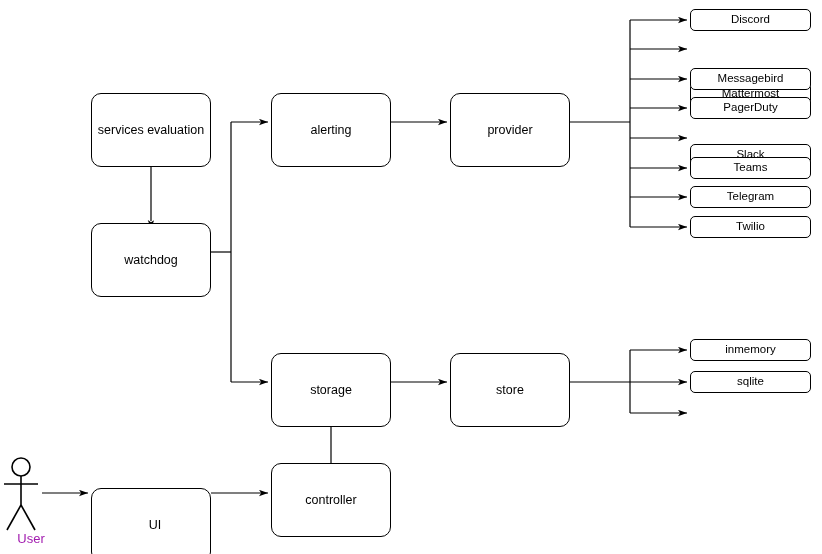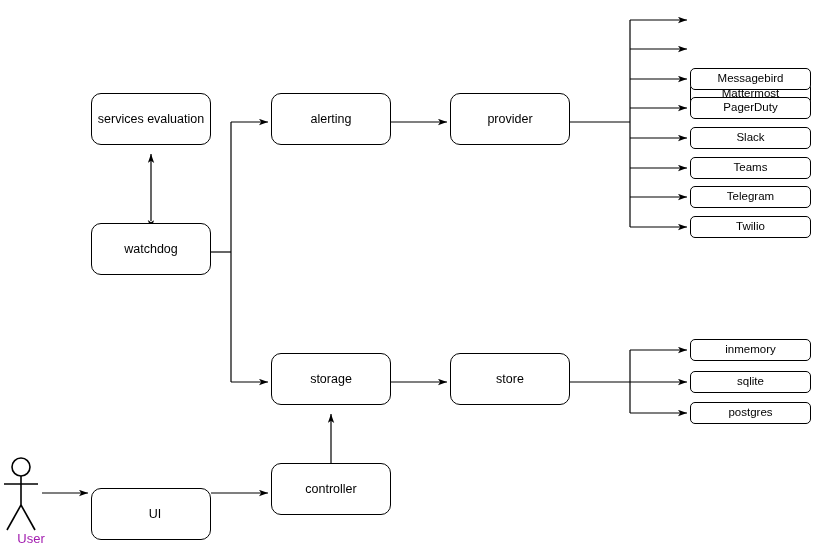--- a/index.html
+++ b/index.html
@@ -31,21 +31,21 @@
     border: 1px solid #000000;
     border-radius: 9px;
     display: flex;
     align-items: center;
     justify-content: center;
     color: #000000;
     z-index: 2;
   }
   .node.big {
     width: 120px;
-    height: 52px;
+    height: 74px;
     font-size: 12.5px;
     border-radius: 10px;
   }
   .node.leaf {
     width: 121px;
     height: 22px;
     font-size: 11.5px;
     border-radius: 5px;
   }
   .node-label {
@@ -154,45 +154,45 @@
   </div>
 
   <div class="node big" style="left:91px; top:488px;padding-left:8px;">
     <span class="node-label">UI</span>
   </div>
 
   <div class="node big" style="left:271px; top:463px;">
     <span class="node-label">controller</span>
   </div>
 
+  <div class="node leaf" style="left:690px; top:9px;">
+    <span class="node-label">Discord</span>
+  </div>
   <div class="node leaf" style="left:690px; top:38px;margin-top:45px;">
     <span class="node-label">Mattermost</span>
   </div>
   <div class="node leaf" style="left:690px; top:68px;">
     <span class="node-label">Messagebird</span>
   </div>
   <div class="node leaf" style="left:690px; top:97px;">
     <span class="node-label">PagerDuty</span>
   </div>
-  <div class="node leaf" style="left:690px; top:127px;">
+  <div class="node leaf" style="left:690px; top:144px;">
     <span class="node-label">Slack</span>
   </div>
   <div class="node leaf" style="left:690px; top:157px;">
     <span class="node-label">Teams</span>
   </div>
   <div class="node leaf" style="left:690px; top:186px;">
     <span class="node-label">Telegram</span>
   </div>
   <div class="node leaf" style="left:690px; top:216px;">
     <span class="node-label">Twilio</span>
   </div>
 
   <div class="node leaf" style="left:690px; top:339px;">
     <span class="node-label">inmemory</span>
   </div>
   <div class="node leaf" style="left:690px; top:371px;">
     <span class="node-label">sqlite</span>
   </div>
-  <div class="node leaf" style="left:690px; top:402px;">
-    <span class="node-label">postgres</span>
-  </div>
 
 </div>
 
 </body></html>

